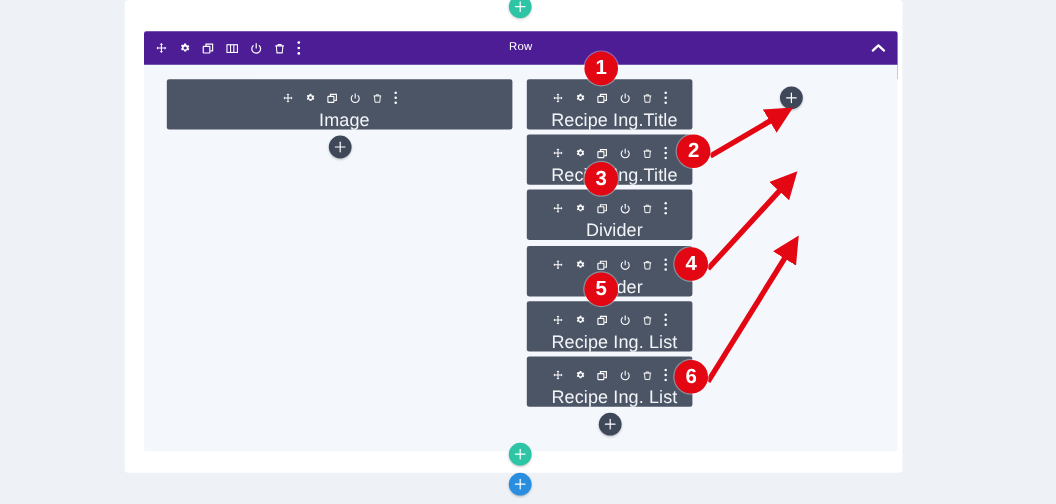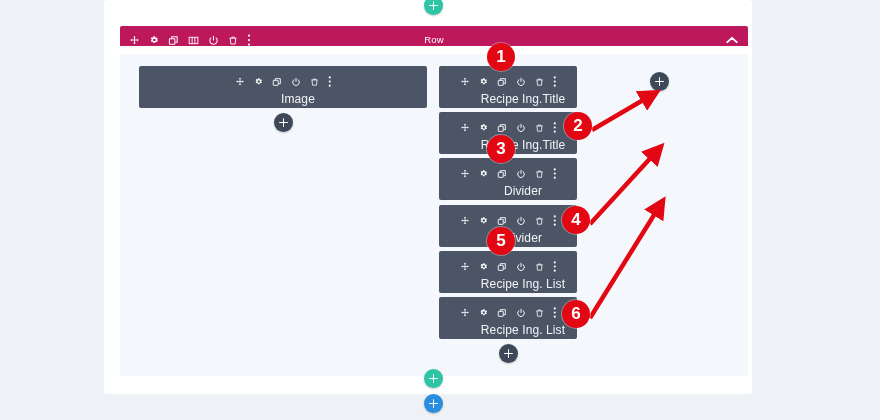--- a/index.html
+++ b/index.html
@@ -26,22 +26,22 @@
     left:104px; top:0;
     width:648px; height:14px;
     background:#ffffff;
     border-top:1px solid #e8ecf2;
   }
 
   
   #row-block{
     position:absolute;
     left:120px; top:26px;
-    width:628px; height:20px;
-    background:#be185d;
+    width:628px; height:40px;
+    background:#4c1d95;
     border-radius:2px 2px 0 0;
   }
   #row-inner{
     position:absolute;
     left:120px; top:54px;
     width:628px; height:322px;
     background:#f4f7fb;
     border-radius:0 0 2px 2px;
   }
 
@@ -64,22 +64,22 @@
     position:absolute;
     background:#4c5566;
     border-radius:2px;
     color:#ffffff;
   }
   .module .mod-icons{
     position:absolute; left:0; top:10px; width:100%;
     display:flex; align-items:center; justify-content:center; gap:9px;
   }
   .module .mod-label{
-    position:absolute; left:15px; top:26px; width:100%;
-    text-align:center; font-size:12px; color:#f2f4f7;
+    position:absolute; left:4px; top:26px; width:100%;
+    text-align:center; font-size:15px; color:#f2f4f7;
     letter-spacing:.1px;
   }
 
   
   .ic{display:inline-block;line-height:0;}
   .ic svg{display:block;}
 
   
   .addbtn{
     position:absolute;

